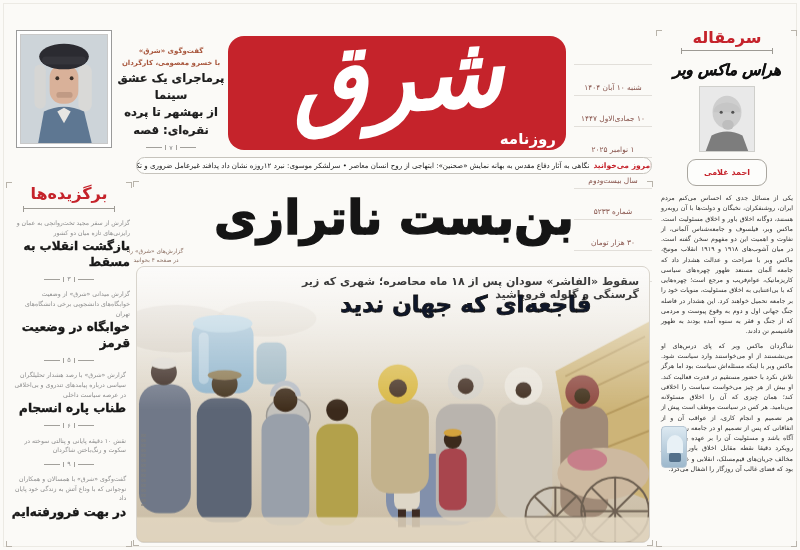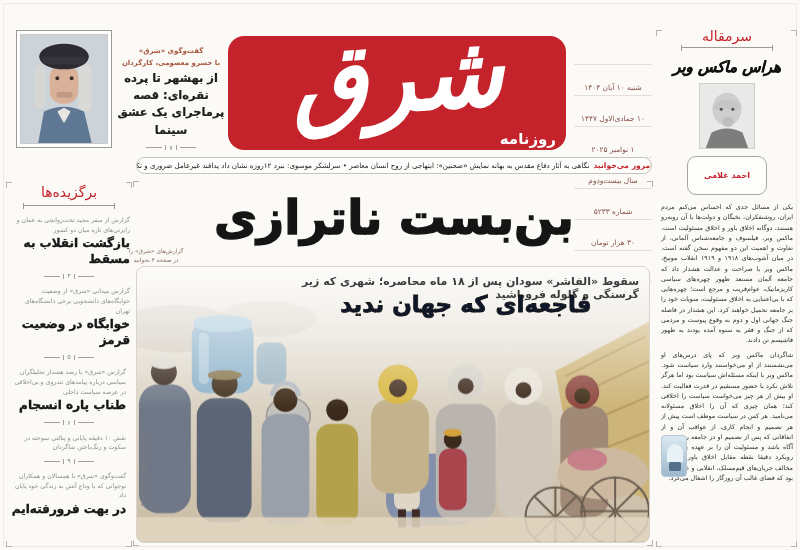--- a/index.html
+++ b/index.html
@@ -42,33 +42,33 @@
   
   .photo{position:absolute;left:136px;top:266px;width:514px;height:277px;margin:0;border:1px solid #d8d4cc;border-radius:8px;overflow:hidden;background:#d9d0c0;}
   .photo svg{position:absolute;inset:0;width:100%;height:100%;}
   .photo::before{content:"";position:absolute;inset:0;background:linear-gradient(to bottom,rgba(255,255,255,.78),rgba(255,255,255,.35) 28%,rgba(255,255,255,0) 52%);z-index:2;}
   .ph-k{position:absolute;top:8px;right:10px;width:345px;text-align:right;font-size:11px;font-weight:bold;color:#3c3c3c;z-index:3;}
   .ph-h{position:absolute;top:24px;right:18px;width:330px;text-align:center;font-size:23px;font-weight:bold;color:#0f172a;-webkit-text-stroke:.8px #141414;z-index:3;}
   .ph-credit{position:absolute;left:4px;bottom:36px;width:5px;height:72px;z-index:3;opacity:.55;background:repeating-linear-gradient(to bottom,#7b7b7b 0 3px,transparent 3px 5px);}
 
   
   .sidebar{position:absolute;left:8px;top:184px;width:122px;bottom:4px;display:flex;flex-direction:column;align-items:center;text-align:right;gap:2px;}
-  .sec-label{color:#c5232b;font-weight:normal;font-size:14px;letter-spacing:1px;}
+  .sec-label{color:#c5232b;font-weight:bold;font-size:16px;letter-spacing:1px;}
   .caprule{width:92px;height:6px;border-left:1px solid #9d9a94;border-right:1px solid #9d9a94;position:relative;margin-top:1px;}
   .caprule::before{content:"";position:absolute;left:0;right:0;top:2px;height:1px;background:#9d9a94;}
   .sb-sub{font-size:6.2px;color:#8c8c8c;line-height:1.55;width:114px;margin-top:4px;}
   .sb-ttl{font-size:12px;font-weight:bold;color:#171717;line-height:1.3;-webkit-text-stroke:.35px #171717;margin-top:2px;}
   .sb-ttl.two{font-size:11px;}
 
   
   .edcol{position:absolute;left:658px;top:28px;width:138px;bottom:4px;display:flex;flex-direction:column;align-items:center;text-align:center;}
   .ed-title{font-size:15px;font-weight:bold;color:#101010;-webkit-text-stroke:.35px #101010;margin-top:7px;font-style:italic;}
   .ed-photo{width:56px;height:66px;margin-top:7px;border:1px solid #cfcfcb;background:#ededeb;}
   .ed-photo svg{width:100%;height:100%;display:block;filter:grayscale(1);}
-  .ed-author{border:1px solid #a9a69f;border-radius:9px;padding:14px 16px;color:#c5232b;font-size:8px;font-weight:bold;margin-top:7px;background:#fdfdfb;}
+  .ed-author{border:1px solid #a9a69f;border-radius:9px;padding:8px 16px;color:#c5232b;font-size:8px;font-weight:bold;margin-top:7px;background:#fdfdfb;}
   .ed-body{position:relative;width:132px;margin-top:7px;font-size:6.35px;line-height:1.62;color:#2e2e2e;text-align:justify;}
   .ed-body p{margin:0 0 4px 0;}
   .ed-stamp{position:absolute;left:0;bottom:10px;width:26px;height:42px;border:1px solid #b7c7d4;border-radius:4px;background:linear-gradient(to bottom,#dce9f1,#9db8cc);}
   .ed-stamp i{position:absolute;left:5px;top:8px;width:16px;height:18px;border-radius:50% 50% 0 0;background:#e8f1f6;display:block;}
   .ed-stamp b{position:absolute;left:7px;bottom:5px;width:12px;height:9px;background:#53708a;display:block;border-radius:2px;}
 </style>
 </head>
 <body>
 
 <div class="sheet">
@@ -85,22 +85,22 @@
       <circle cx="38" cy="44" r="2" fill="#3a2f28"></circle>
       <circle cx="53" cy="44" r="2" fill="#3a2f28"></circle>
       <rect x="37" y="58" width="17" height="6" rx="3" fill="#c09a84"></rect>
       <path d="M18 110 L24 78 Q45 68 66 78 L74 110 Z" fill="#5e7792"></path>
       <path d="M38 78 L45 90 L52 78 L45 74 Z" fill="#e8e6e2"></path>
     </svg>
   </div>
   <div class="teaser-text">
     <div class="teaser-k">گفت‌وگوی «شرق»</div>
     <div class="teaser-k">با خسرو معصومی، کارگردان</div>
+    <div class="teaser-t">پرماجرای یک عشق سینما</div>
     <div class="teaser-t">از بهشهر تا پرده نقره‌ای: قصه</div>
-    <div class="teaser-t">پرماجرای یک عشق سینما</div>
     <div class="pgdiv">
         <span class="cap"></span>
         <span>۷</span>
         <span class="cap"></span>
       </div>
   </div>
 
   <div class="masthead">
     <div class="mast-logo">شرق</div>
     <div class="mast-sub">روزنامه</div>

